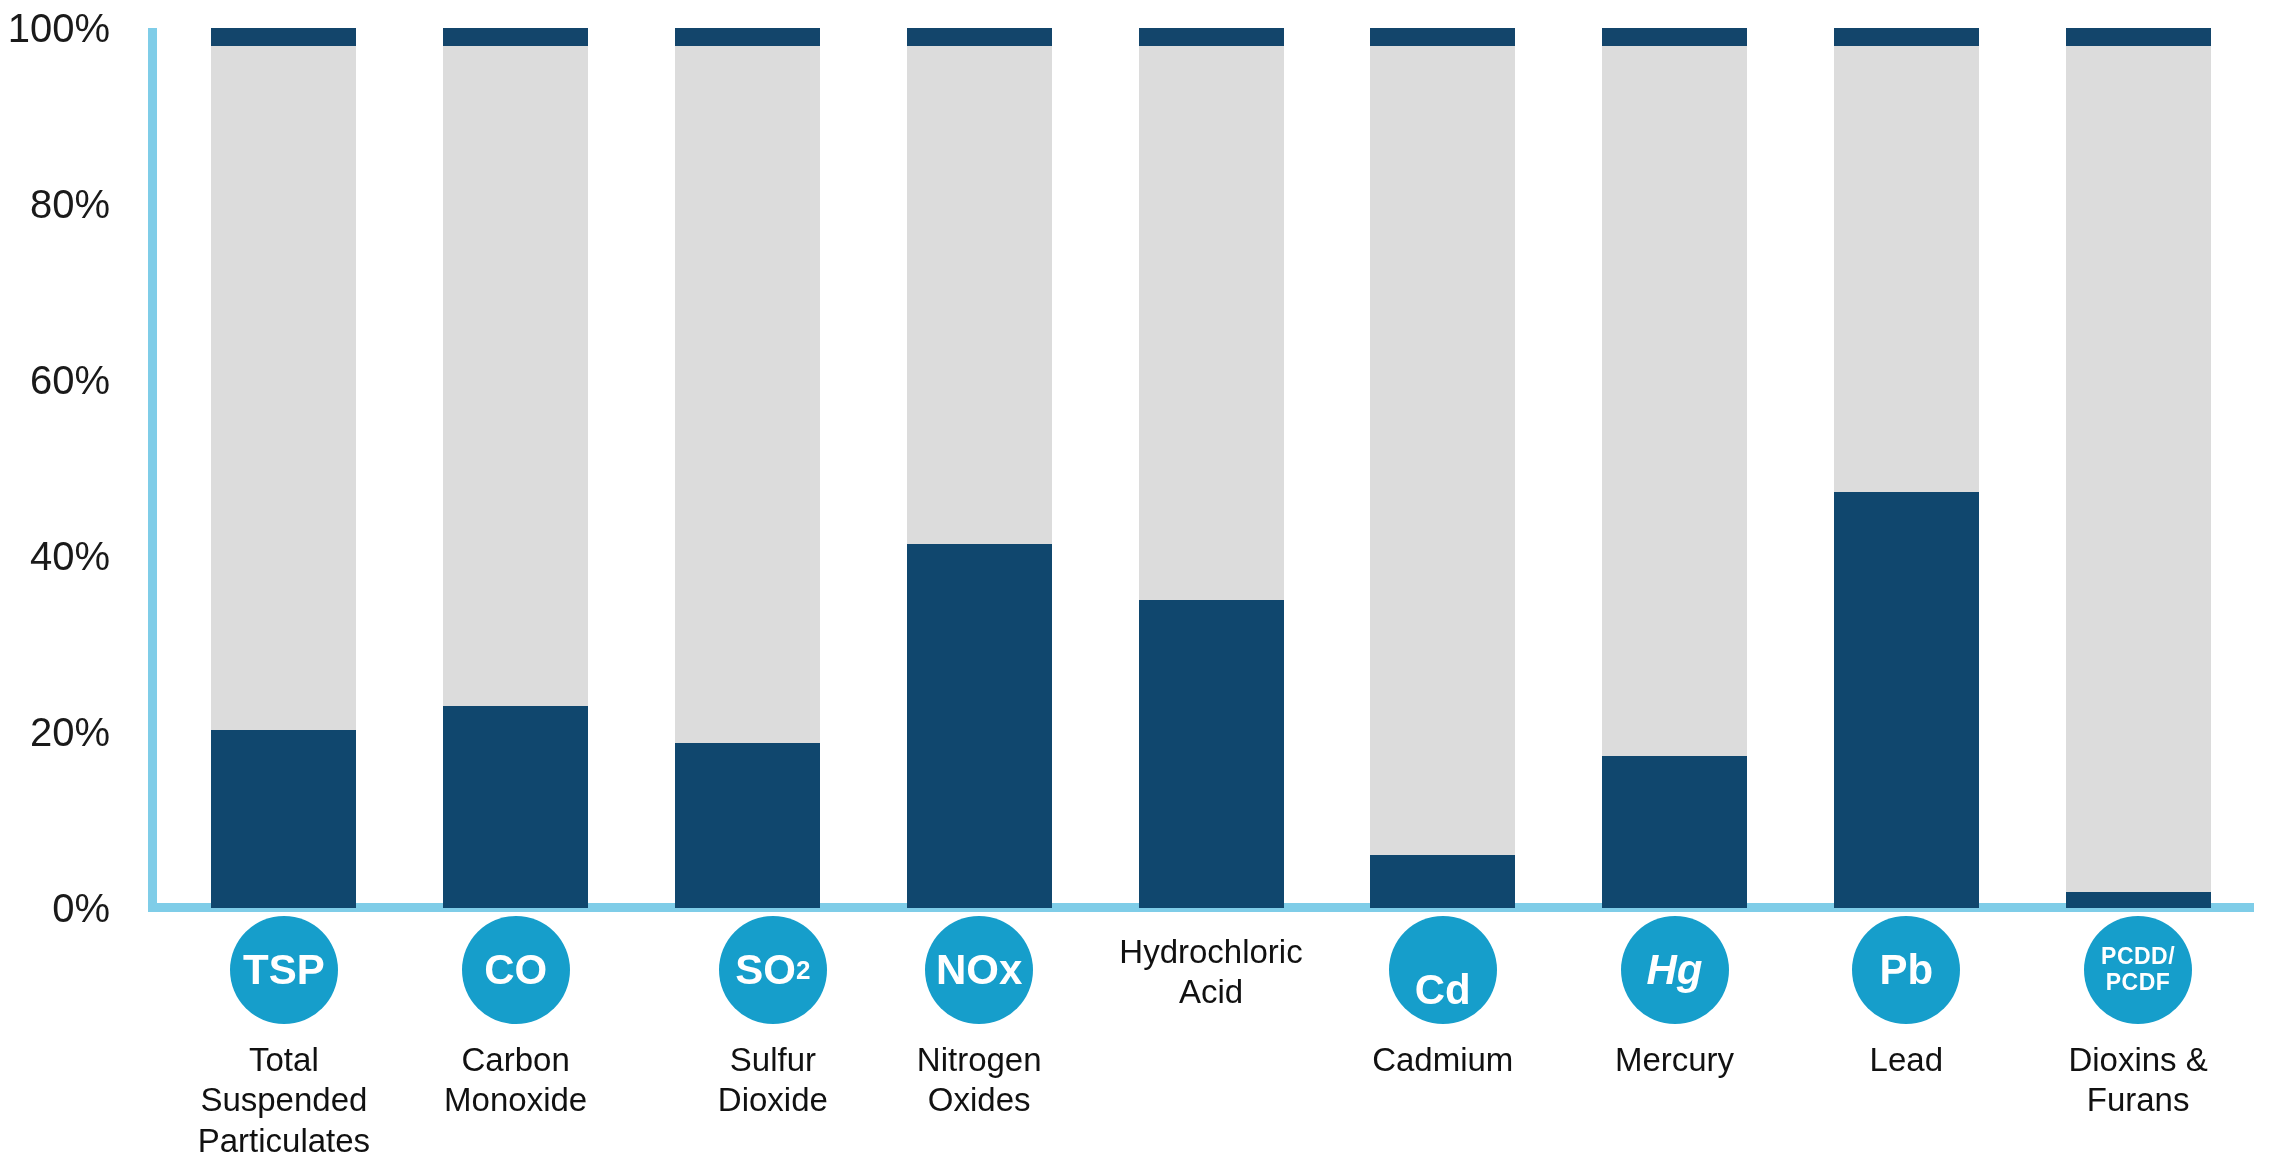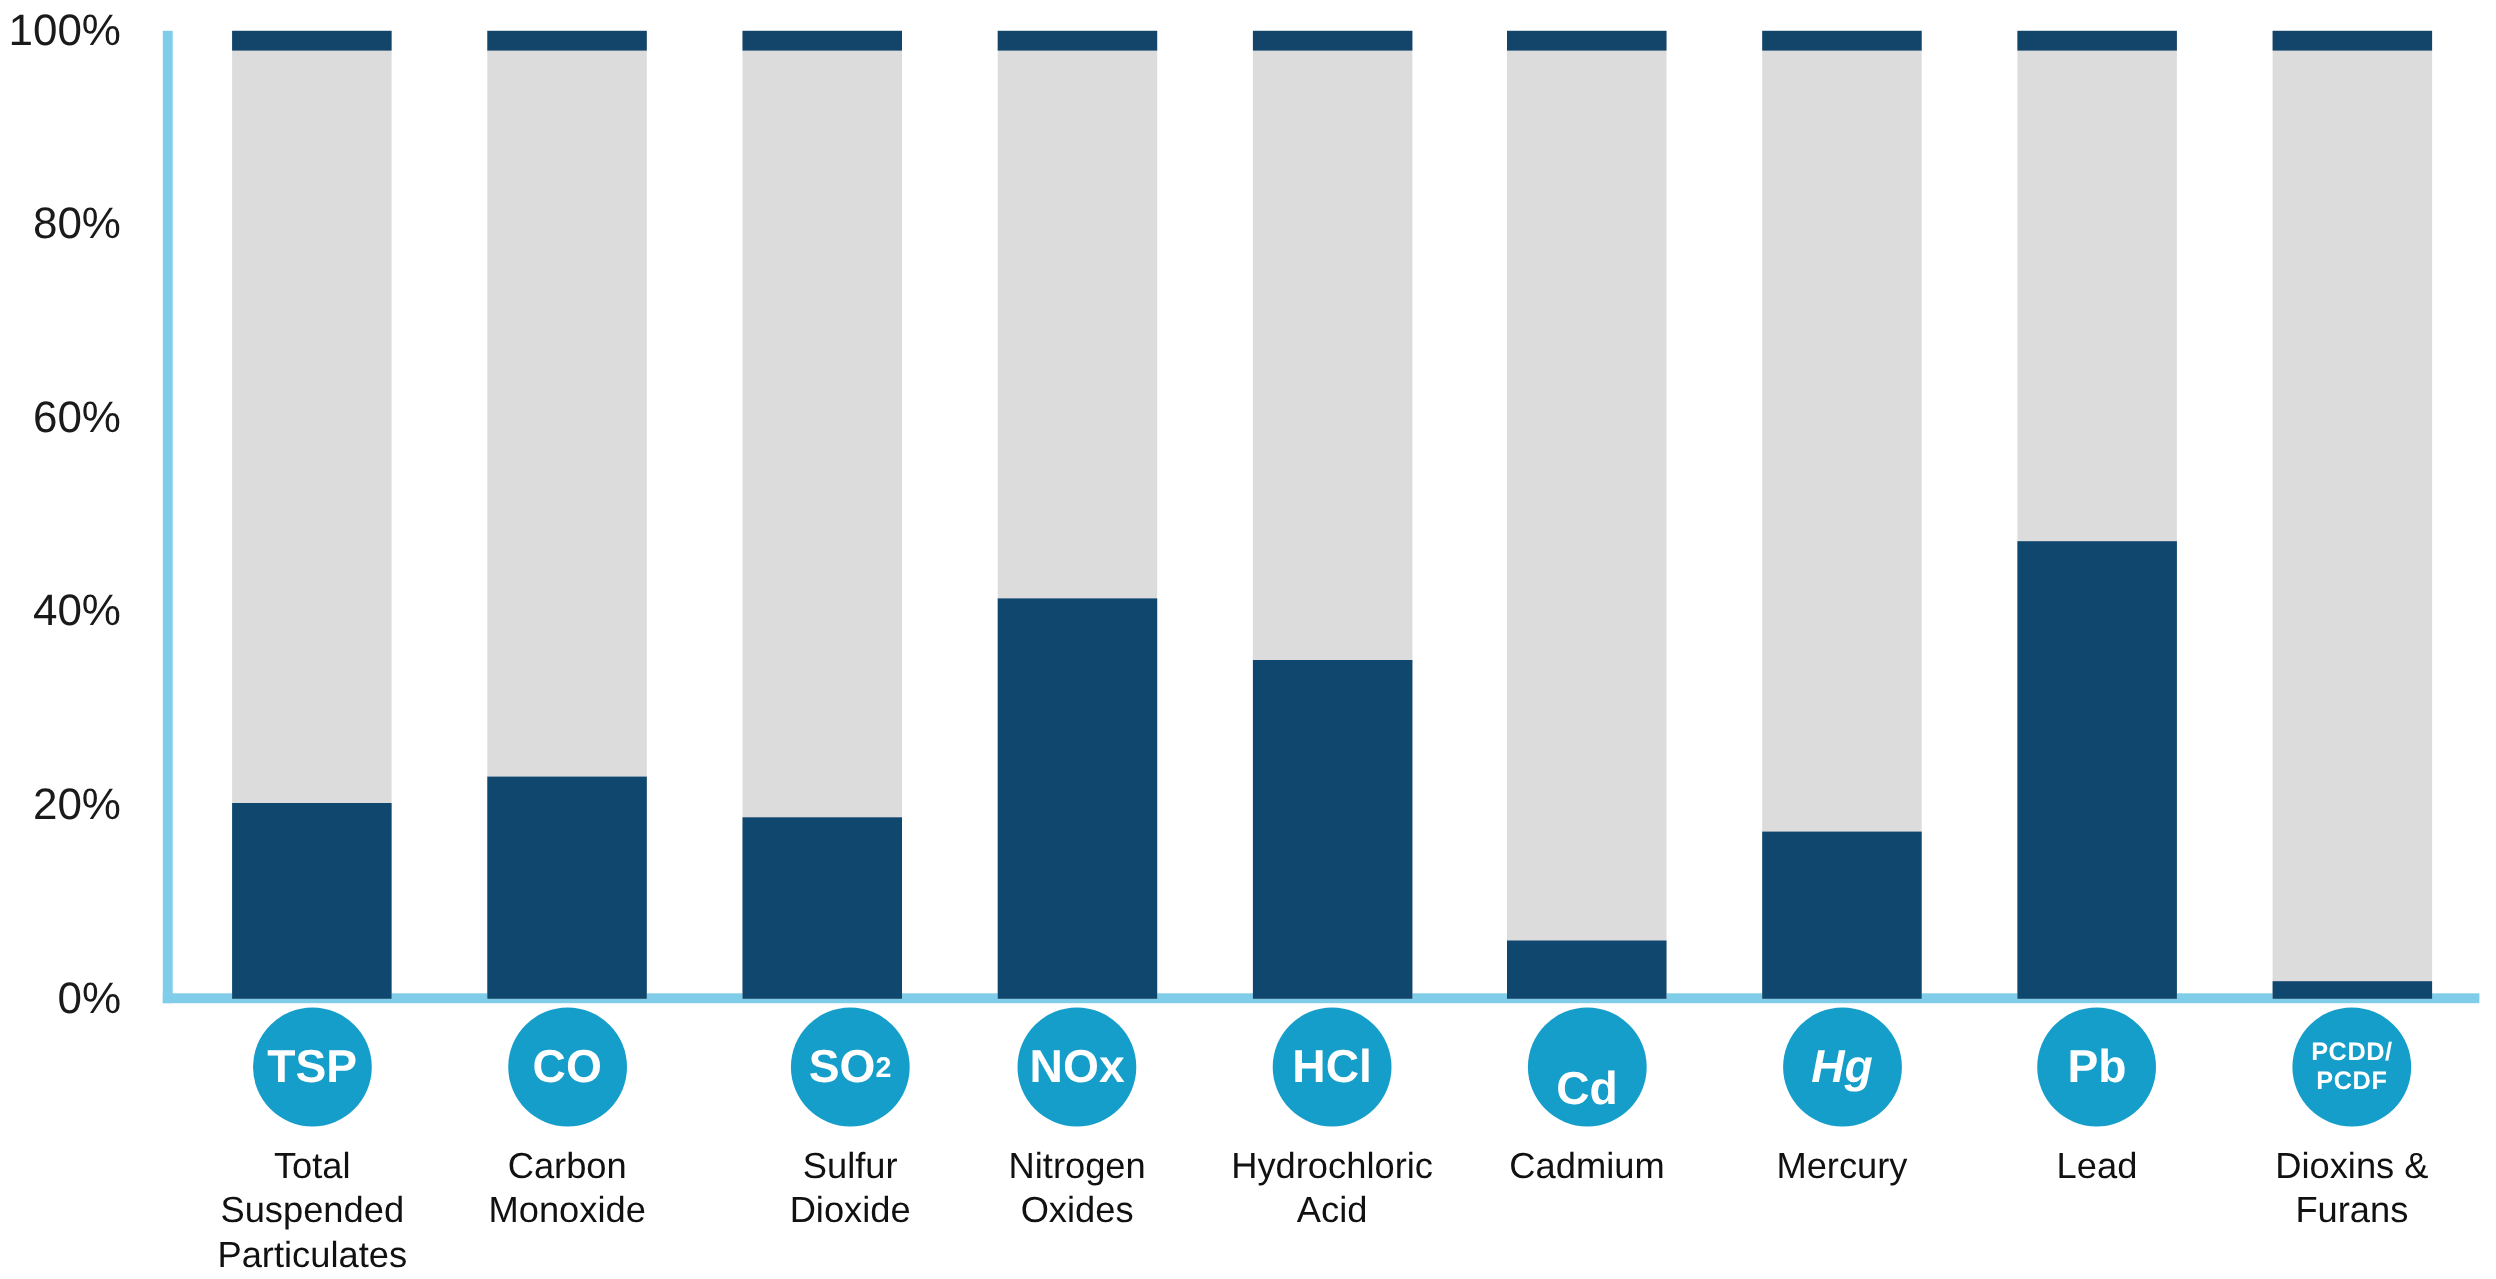--- a/index.html
+++ b/index.html
@@ -227,23 +227,20 @@
 Dioxide</div>
       </div>
       <div class="xgroup" style="left: 695.333px; width: 231.778px;">
         <div class="badge">
           <span style="white-space: pre-line; text-align: center;">NOx</span>
         </div>
         <div class="xlabel">Nitrogen
 Oxides</div>
       </div>
       <div class="xgroup" style="left: 927.111px; width: 231.778px;">
-        <div class="badge">
-          <span style="white-space: pre-line; text-align: center;">HCl</span>
-        </div>
         <div class="xlabel">Hydrochloric
 Acid</div>
       </div>
       <div class="xgroup" style="left: 1158.89px; width: 231.778px;">
         <div class="badge">
           <span style="white-space: pre-line; text-align: left; margin-top: 40px;">Cd</span>
         </div>
         <div class="xlabel">Cadmium</div>
       </div>
       <div class="xgroup" style="left: 1390.67px; width: 231.778px;">

